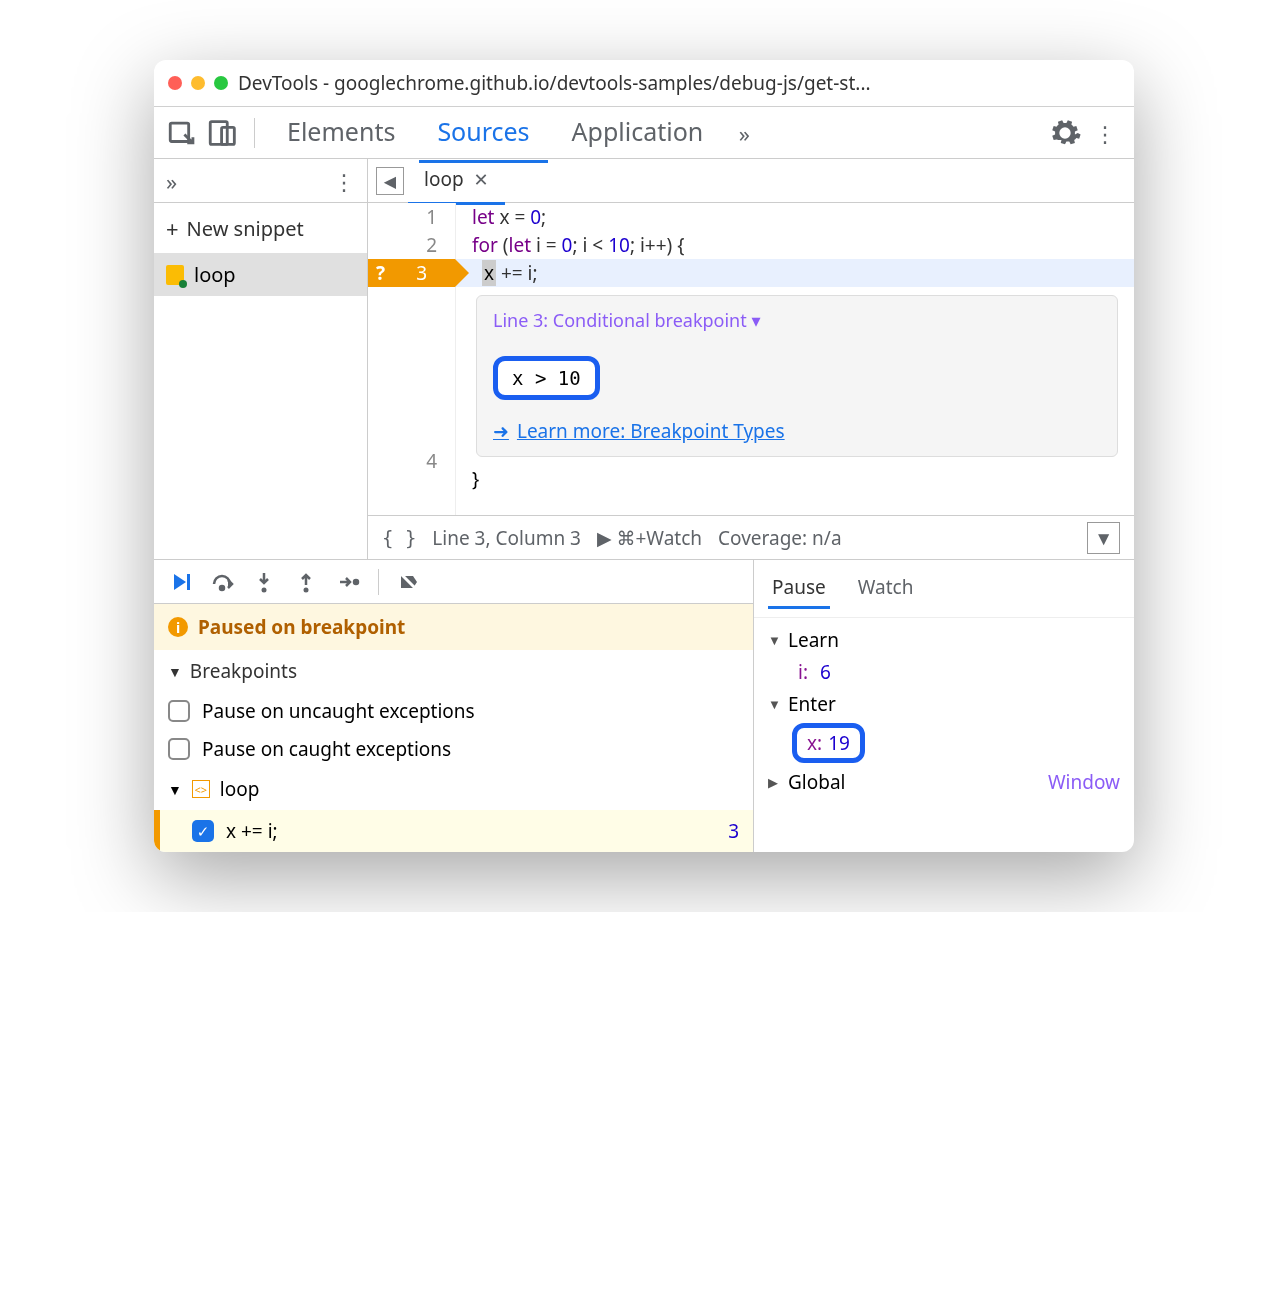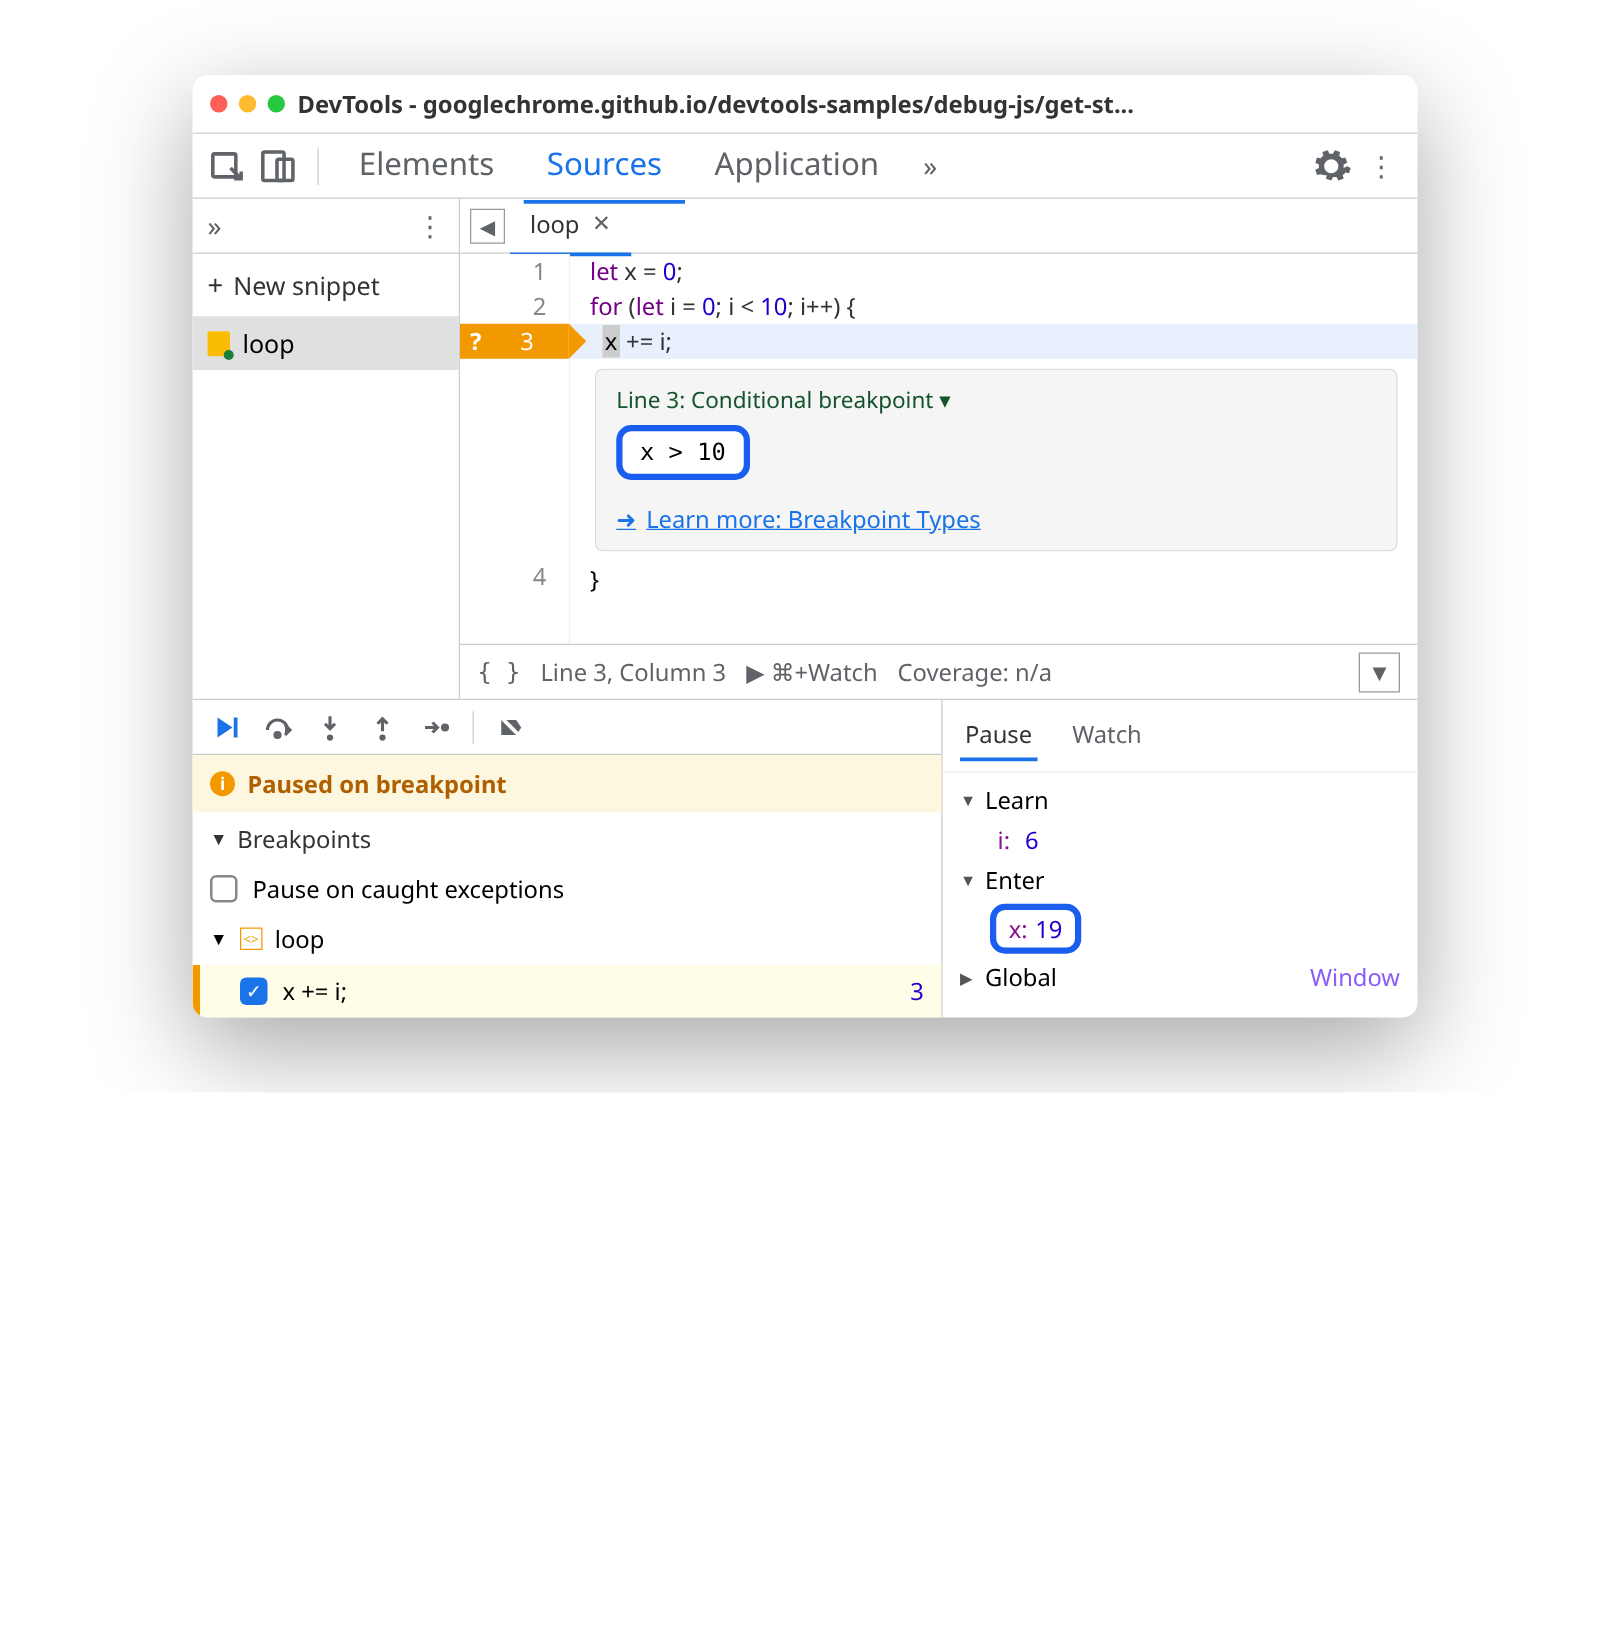--- a/index.html
+++ b/index.html
@@ -2,21 +2,21 @@
 <html><head>
 <meta charset="utf-8">
 <style>
 *{margin:0;padding:0;box-sizing:border-box;font-family:system-ui,-apple-system,sans-serif}
 body{background:#fff;padding:60px;display:flex;justify-content:center}
 .window{width:980px;background:#fff;border-radius:12px;box-shadow:0 25px 80px rgba(0,0,0,.35);overflow:hidden;display:flex;flex-direction:column}
 .titlebar{display:flex;align-items:center;padding:10px 14px;gap:10px;border-bottom:1px solid #d0d0d0}
 .traffic{display:flex;gap:9px}
 .dot{width:14px;height:14px;border-radius:50%}
 .dot.r{background:#ff5f57}.dot.y{background:#febc2e}.dot.g{background:#28c840}
-.win-title{font-size:19px;font-weight:700;color:#333;white-space:nowrap;overflow:hidden;text-overflow:ellipsis}
+.win-title{font-size:19px;font-weight:400;color:#333;white-space:nowrap;overflow:hidden;text-overflow:ellipsis}
 .tabbar{display:flex;align-items:center;border-bottom:1px solid #ccc;height:52px;padding:0 12px;gap:6px}
 .tabbar .icon-btn{width:34px;height:34px;display:flex;align-items:center;justify-content:center;color:#5f6368;cursor:pointer}
 .tabbar .divider{width:1px;height:30px;background:#ccc;margin:0 8px}
 .panel-tab{padding:12px 18px;color:#5f6368;font-size:25px;cursor:pointer;border-bottom:3px solid transparent}
 .panel-tab.active{color:#1a73e8;border-bottom-color:#1a73e8}
 .tabbar .spacer{flex:1}
 .upper{display:flex;height:400px}
 .sidebar{width:214px;border-right:1px solid #ccc;display:flex;flex-direction:column}
 .side-head{display:flex;align-items:center;justify-content:space-between;padding:8px 12px;border-bottom:1px solid #ccc;height:44px}
 .side-head .chev{font-size:22px;color:#5f6368}
@@ -35,21 +35,21 @@
 .gutter{width:88px;background:#fff;border-right:1px solid #eee;text-align:right;color:#888}
 .gutter .ln{height:28px;line-height:28px;padding-right:18px}
 .gutter .ln.bp{background:#f29900;color:#fff;position:relative;padding-right:28px}
 .gutter .ln.bp .q{position:absolute;left:8px;color:#fff;font-weight:700}
 .gutter .ln.bp::after{content:"";position:absolute;right:-14px;top:0;border-top:14px solid transparent;border-bottom:14px solid transparent;border-left:14px solid #f29900}
 .code-body{flex:1}
 .line{height:28px;line-height:28px;padding-left:16px;white-space:pre}
 .line.hl{background:#e8f0fe}
 .kw{color:#708}.num{color:#1c00cf}.pl{color:#333}.var{background:#ccc;padding:0 2px}
 .bp-popup{margin:8px 16px 8px 20px;background:#f5f5f5;border:1px solid #ddd;border-radius:6px;padding:12px 16px}
-.bp-popup .label{color:#14532d;font-size:18px;margin-bottom:8px}
+.bp-popup .label{color:#8b5cf6;font-size:18px;margin-bottom:24px}
 .bp-popup .expr{display:inline-block;background:#fff;border:5px solid #1a5ef0;border-radius:12px;padding:6px 14px;font-family:Menlo,monospace;font-size:19px}
 .bp-popup .learn{margin-top:18px;color:#1a73e8;text-decoration:underline;font-size:19px;display:flex;align-items:center;gap:8px}
 .status{display:flex;align-items:center;gap:16px;padding:8px 14px;border-top:1px solid #ccc;color:#5f6368;font-size:19px;height:44px}
 .status .mono{font-family:Menlo,monospace}
 .debug{display:flex;border-top:1px solid #ccc}
 .debug-left{flex:1;border-right:1px solid #ccc}
 .db-toolbar{display:flex;align-items:center;gap:18px;padding:8px 14px;height:44px;border-bottom:1px solid #ccc}
 .db-toolbar .dicon{width:24px;height:24px;color:#5f6368;display:flex;align-items:center;justify-content:center}
 .db-toolbar .dicon.play{color:#1a73e8}
 .db-toolbar .vdiv{width:1px;height:26px;background:#ccc}
@@ -221,20 +221,24 @@
       <div class="paused">
         <div class="info">i</div>
         <span>Paused on breakpoint</span>
       </div>
       <div class="section-head">
         <span class="tri">▼</span>
         <span>Breakpoints</span>
       </div>
       <div class="chk-row">
         <div class="box"></div>
+        <span>Pause on uncaught exceptions</span>
+      </div>
+      <div class="chk-row">
+        <div class="box"></div>
         <span>Pause on caught exceptions</span>
       </div>
       <div class="bp-file">
         <span class="tri">▼</span>
         <div class="fico">&lt;&gt;</div>
         <span>loop</span>
       </div>
       <div class="bp-line">
         <div class="chk">✓</div>
         <span>x += i;</span>

